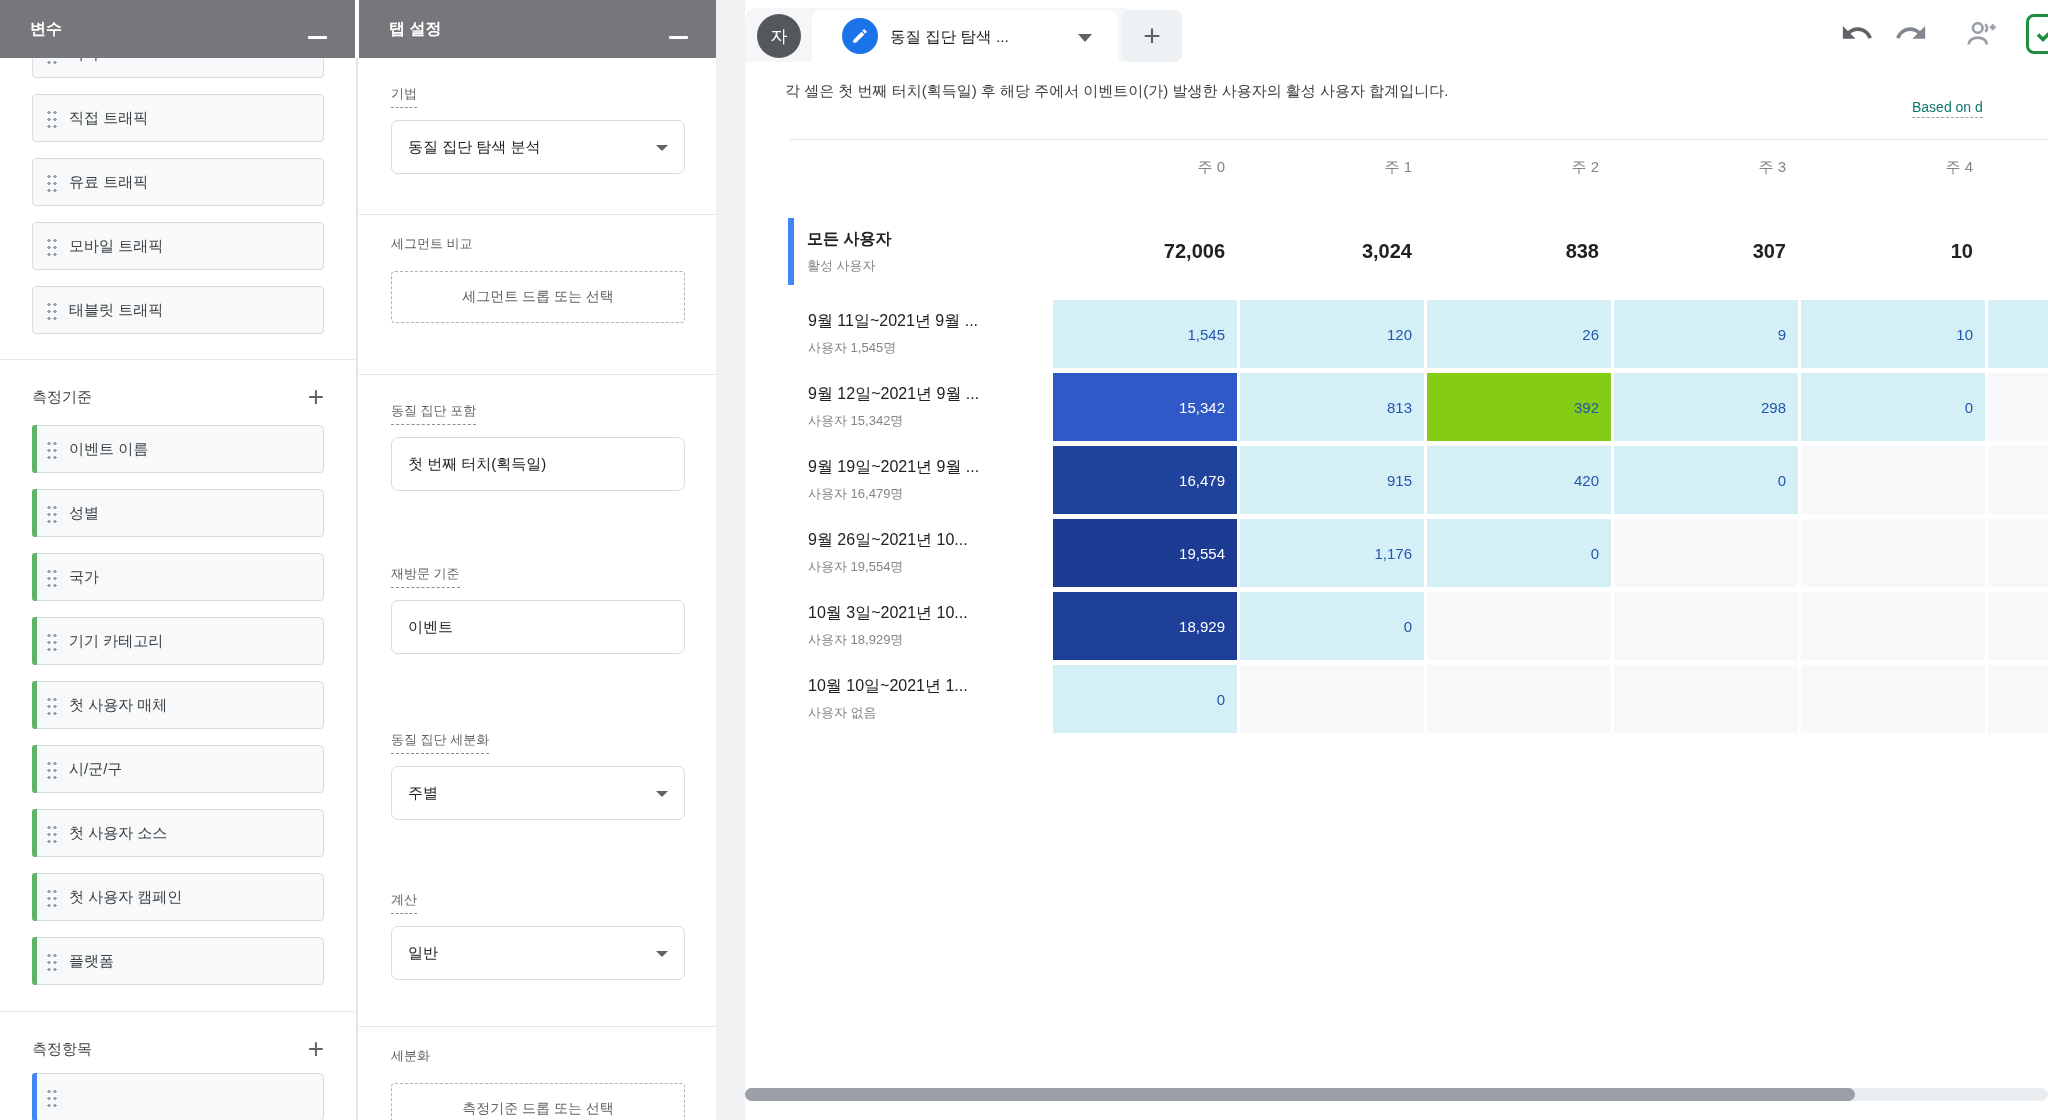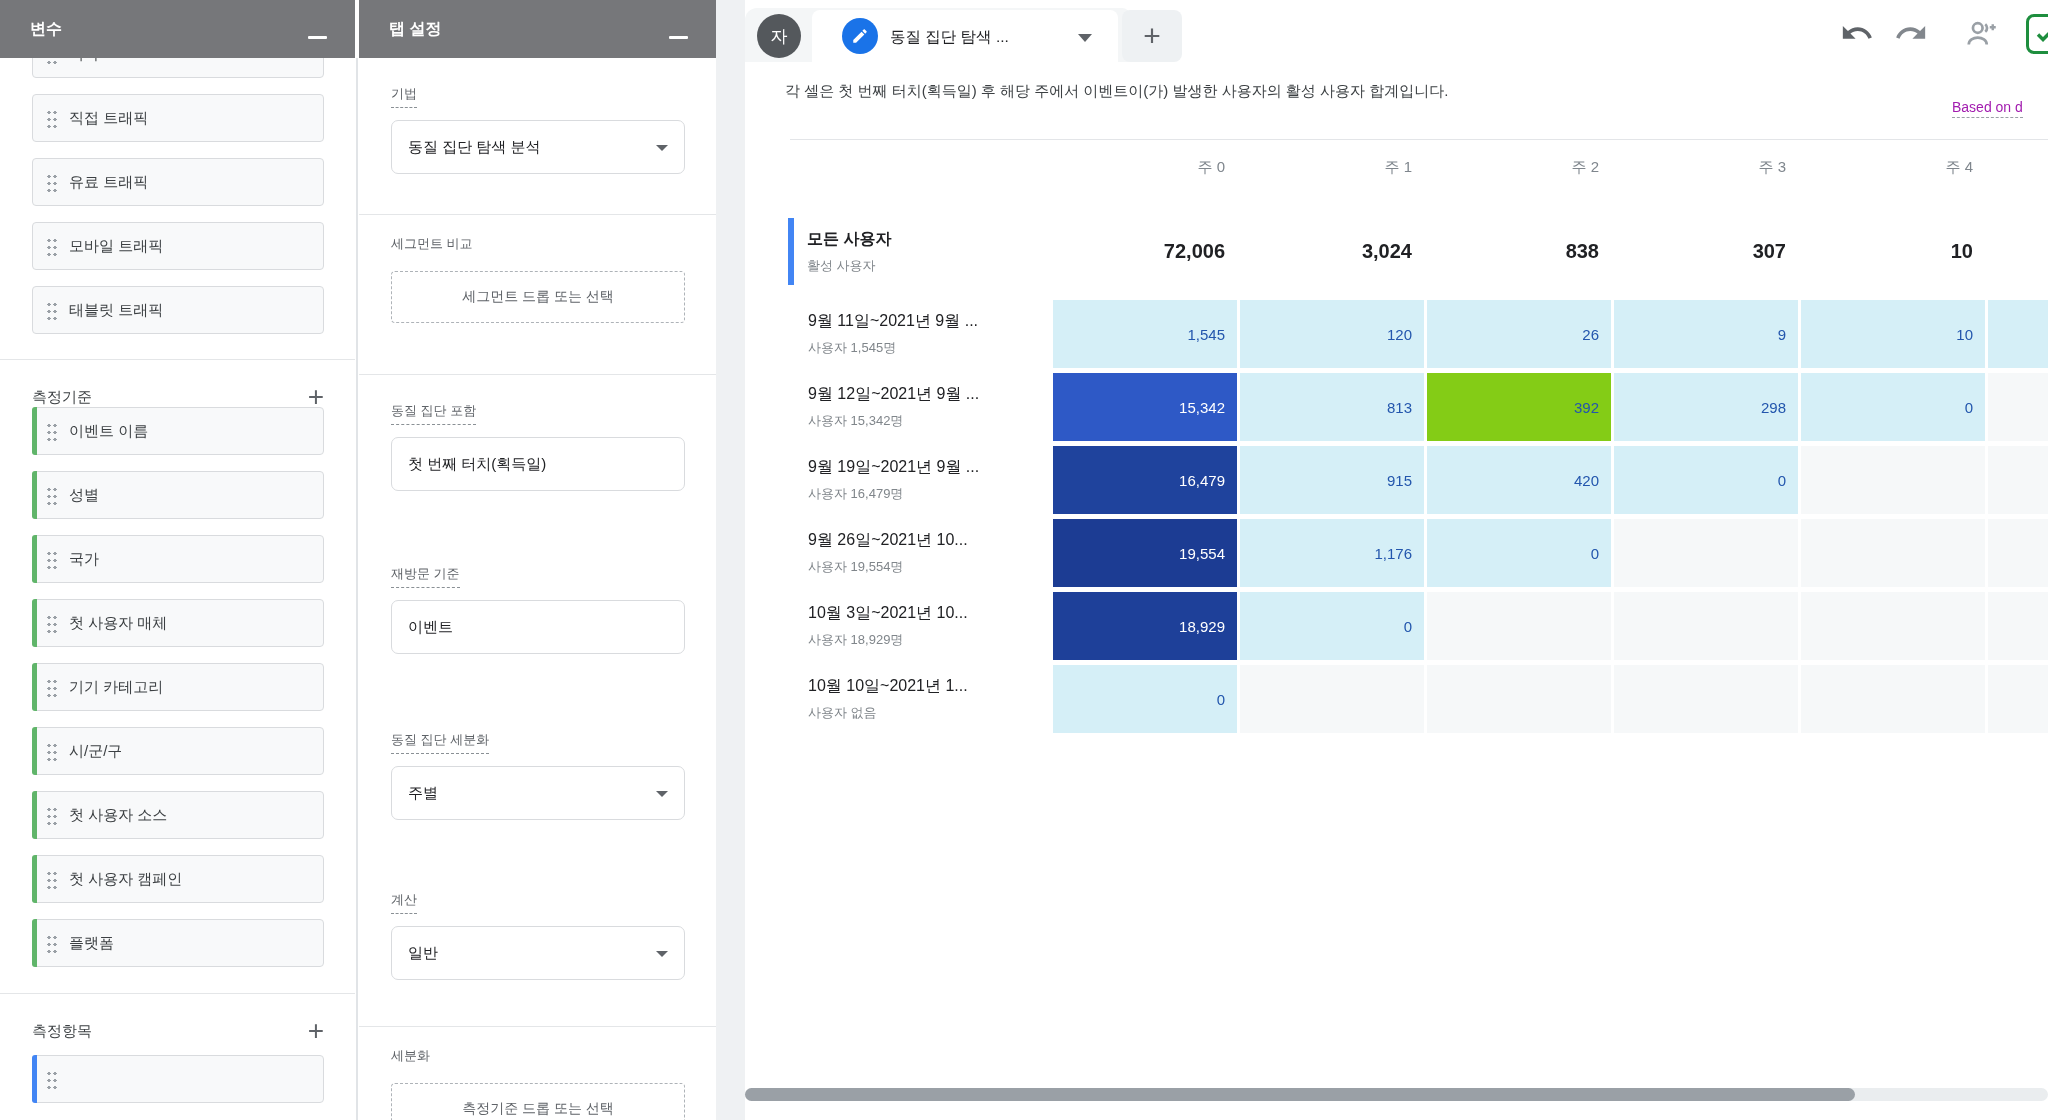--- a/index.html
+++ b/index.html
@@ -49,21 +49,21 @@
   #tab-label{position:absolute;left:78px;top:17px;font-size:15.5px;color:#202124;white-space:nowrap;}
   #tab-caret{position:absolute;right:26px;top:24px;width:0;height:0;
              border-left:7px solid transparent;border-right:7px solid transparent;border-top:8px solid #5f6368;}
   #add-tab{position:absolute;left:406px;top:10px;width:60px;height:52px;background:#eef1f3;border-radius:8px;
            display:flex;align-items:center;justify-content:center;font-size:30px;font-weight:300;color:#5f6368;cursor:pointer;}
   .topicon{position:absolute;top:16px;width:34px;height:34px;cursor:pointer;}
   #ic-undo{left:1124px;} #ic-redo{left:1178px;} #ic-person{left:1246px;}
   #ic-check{position:absolute;left:1310px;top:14px;width:40px;height:40px;border:3px solid #1e8e3e;border-radius:8px;
             box-sizing:border-box;background:#fff;display:flex;align-items:center;justify-content:center;}
   #desc{position:absolute;left:69px;top:82px;width:1120px;font-size:15px;color:#3c4043;}
-  #based-on{position:absolute;left:1236px;top:99px;font-size:14px;color:#a21caf;
+  #based-on{position:absolute;left:1196px;top:99px;font-size:14px;color:#0f766e;
             border-bottom:1px dashed #9aa0a6;padding-bottom:2px;white-space:nowrap;cursor:pointer;}
   #head-divider{position:absolute;left:74px;top:139px;width:1258px;height:1px;background:#e3e5e8;}
   
   .tgrid{position:absolute;left:72px;display:grid;
          grid-template-columns:262px 184px 184px 184px 184px 184px 60px;column-gap:3px;}
   #col-headers{top:158px;}
   .chead{text-align:right;padding-right:12px;font-size:15px;color:#7f868d;}
   #summary-row{top:213px;height:77px;align-items:center;}
   #summary-label{position:relative;height:77px;padding-left:19px;box-sizing:border-box;
                  display:flex;flex-direction:column;justify-content:center;}
@@ -102,21 +102,21 @@
         <div class="panel-card">
           <span class="dots"></span>
           <span>모바일 트래픽</span>
         </div>
         <div class="panel-card">
           <span class="dots"></span>
           <span>태블릿 트래픽</span>
         </div>
       </div>
     <div class="hdiv" style="margin-top:25px;"></div>
-    <div class="shead" style="margin:27px 0 0 0;">
+    <div class="shead" style="margin:27px 0 18px 0;">
       <span>측정기준</span>
       <span class="plus-sm">+</span>
     </div>
     <div id="dimension-list">
         <div class="panel-card">
           <span class="accent dim-accent"></span>
           <span class="dots"></span>
           <span>이벤트 이름</span>
         </div>
         <div class="panel-card">
@@ -125,26 +125,26 @@
           <span>성별</span>
         </div>
         <div class="panel-card">
           <span class="accent dim-accent"></span>
           <span class="dots"></span>
           <span>국가</span>
         </div>
         <div class="panel-card">
           <span class="accent dim-accent"></span>
           <span class="dots"></span>
+          <span>기기 카테고리</span>
+        </div>
+        <div class="panel-card">
+          <span class="accent dim-accent"></span>
+          <span class="dots"></span>
           <span>첫 사용자 매체</span>
-        </div>
-        <div class="panel-card">
-          <span class="accent dim-accent"></span>
-          <span class="dots"></span>
-          <span>기기 카테고리</span>
         </div>
         <div class="panel-card">
           <span class="accent dim-accent"></span>
           <span class="dots"></span>
           <span>시/군/구</span>
         </div>
         <div class="panel-card">
           <span class="accent dim-accent"></span>
           <span class="dots"></span>
           <span>첫 사용자 소스</span>

